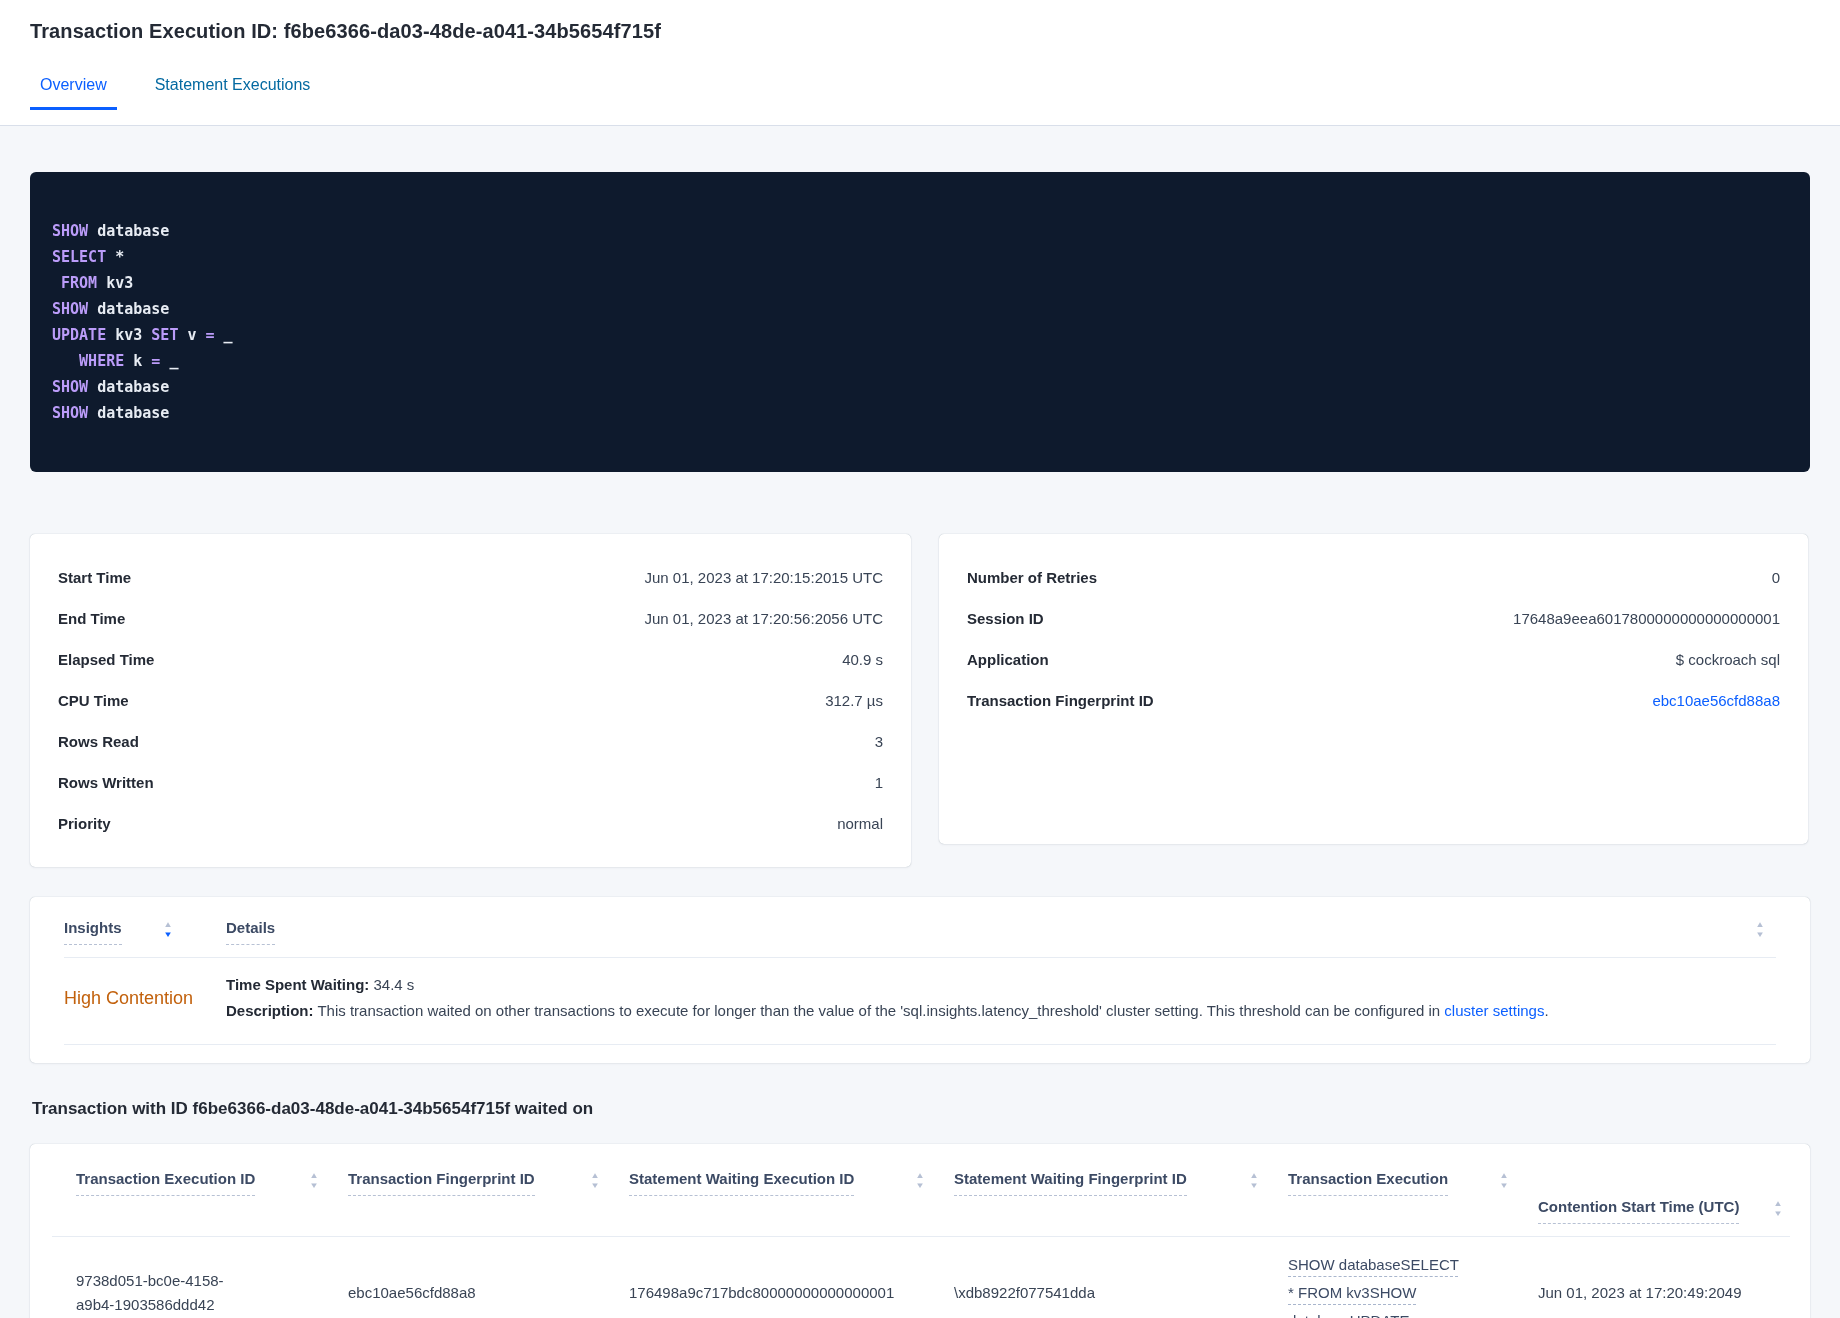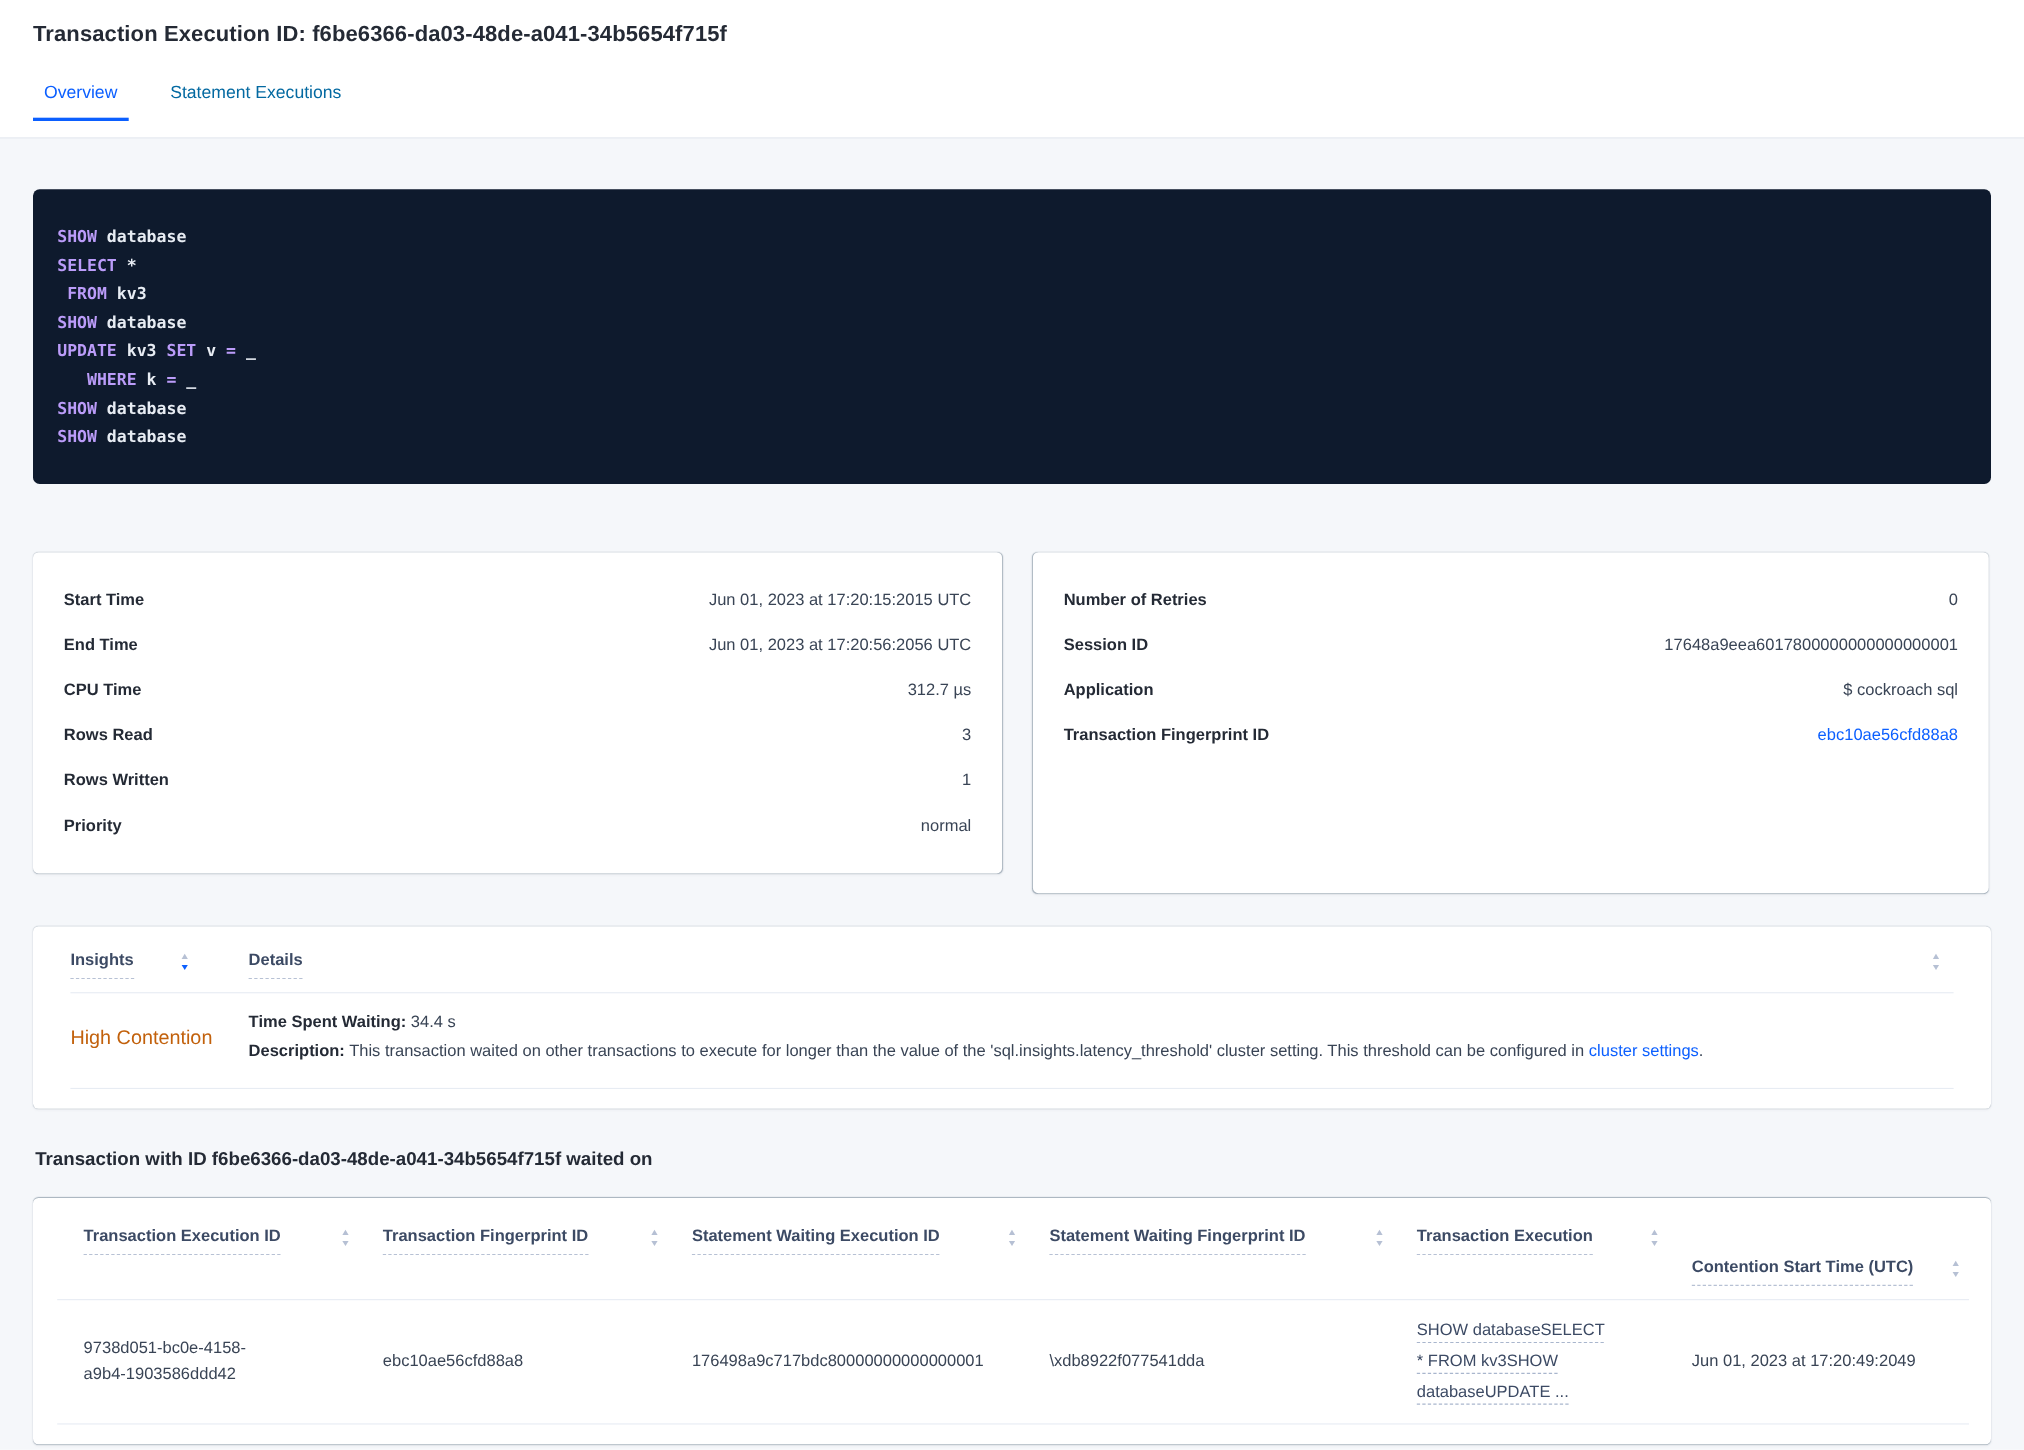--- a/index.html
+++ b/index.html
@@ -15,21 +15,21 @@
   .page-header { background:#fff; padding:20px 30px 16px; border-bottom:1px solid #d9dfea; }
   .page-title { font-size:20px; font-weight:700; color:#242a35; margin:0 0 27px; letter-spacing:.1px; }
   .tabs { display:flex; gap:28px; }
   .tab { font-size:16px; color:#0369a1; padding:6px 10px 13px; cursor:pointer; border-bottom:3px solid transparent; margin-bottom:-1px; }
   .tab.active { color:#0b5fff; border-bottom-color:#0b5fff; }
 
   
   .content { background:#f5f7fa; padding:46px 30px 0; height:1216px; }
 
   
-  .sql-box { background:#0e1a2d; border-radius:6px; padding:30px 22px; margin-bottom:62px; }
+  .sql-box { background:#0e1a2d; border-radius:6px; padding:46px 22px; margin-bottom:62px; }
   .sql-line {
     font-family:"DejaVu Sans Mono","Liberation Mono",monospace;
     font-weight:700; font-size:15px; line-height:26px; white-space:pre; color:#e7ecf3;
   }
   .sql-kw { color:#bb9cf9; }
 
   
   .stats-row { display:flex; gap:28px; align-items:flex-start; margin-bottom:30px; }
   .card {
     background:#fff; border-radius:5px;
@@ -107,20 +107,24 @@
     <div class="card stat-card left" id="stats-left">
         <div class="stat-row">
           <span class="stat-label">Start Time</span>
           <span class="stat-value">Jun 01, 2023 at 17:20:15:2015 UTC</span>
         </div>
         <div class="stat-row">
           <span class="stat-label">End Time</span>
           <span class="stat-value">Jun 01, 2023 at 17:20:56:2056 UTC</span>
         </div>
         <div class="stat-row">
+          <span class="stat-label">Elapsed Time</span>
+          <span class="stat-value">40.9 s</span>
+        </div>
+        <div class="stat-row">
           <span class="stat-label">CPU Time</span>
           <span class="stat-value">312.7 µs</span>
         </div>
         <div class="stat-row">
           <span class="stat-label">Rows Read</span>
           <span class="stat-value">3</span>
         </div>
         <div class="stat-row">
           <span class="stat-label">Rows Written</span>
           <span class="stat-value">1</span>

